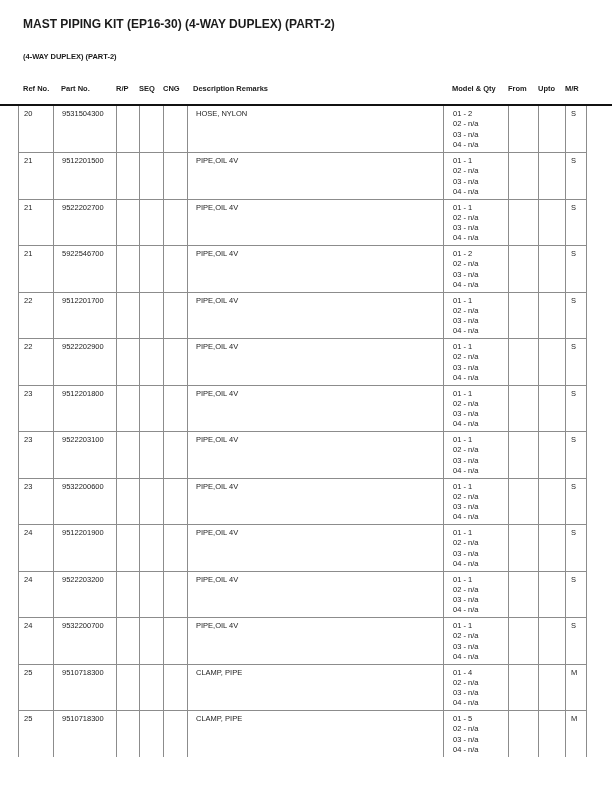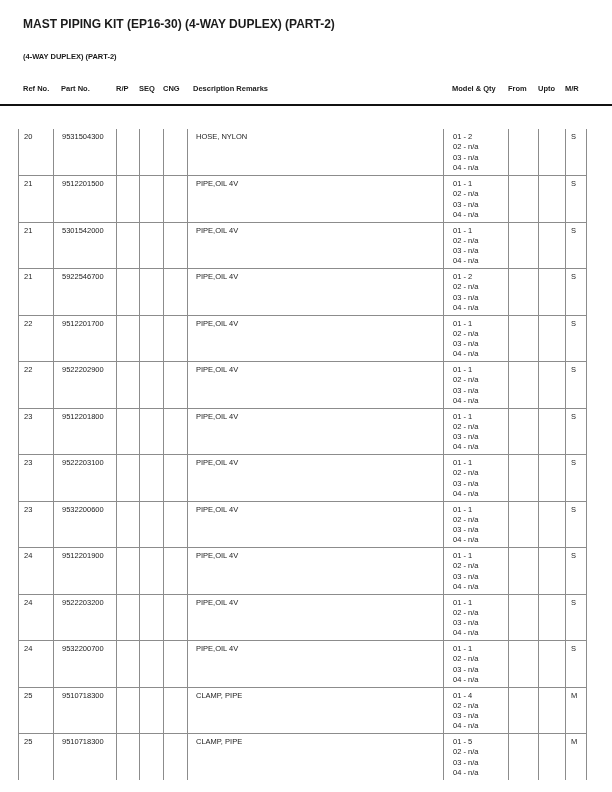--- a/index.html
+++ b/index.html
@@ -60,21 +60,20 @@
     background: #111111;
   }
   table.parts {
     position: absolute;
     left: 18px;
     top: 106px;
     width: 568px;
     border-collapse: collapse;
     table-layout: fixed;
     font-size: 7.5px;
-    margin-top: 23px;
   }
   table.parts td {
     border: 1px solid #8c8c8c;
     vertical-align: top;
     box-sizing: border-box;
     height: 46.5px;
     padding: 3px 2px 0 0;
     line-height: 10px;
     overflow: hidden;
     white-space: nowrap;
@@ -160,21 +159,21 @@
             <div class="model-line">03 - n/a</div>
             <div class="model-line">04 - n/a</div>
           </td>
       <td class="c-from"></td>
       <td class="c-upto"></td>
       <td class="c-mr">S</td>
     </tr>
 
     <tr>
       <td class="c-ref">21</td>
-      <td class="c-part">5301542000</td>
+      <td class="c-part">9522202700</td>
       <td class="c-rp"></td>
       <td class="c-seq"></td>
       <td class="c-cng"></td>
       <td class="c-desc">PIPE,OIL 4V</td>
       <td class="c-model">
             <div class="model-line">01 - 1</div>
             <div class="model-line">02 - n/a</div>
             <div class="model-line">03 - n/a</div>
             <div class="model-line">04 - n/a</div>
           </td>

